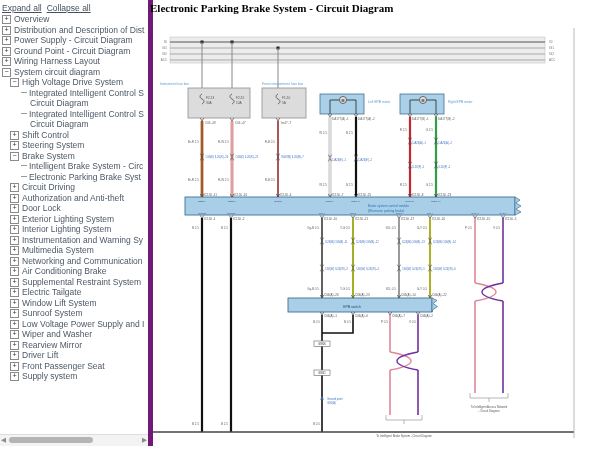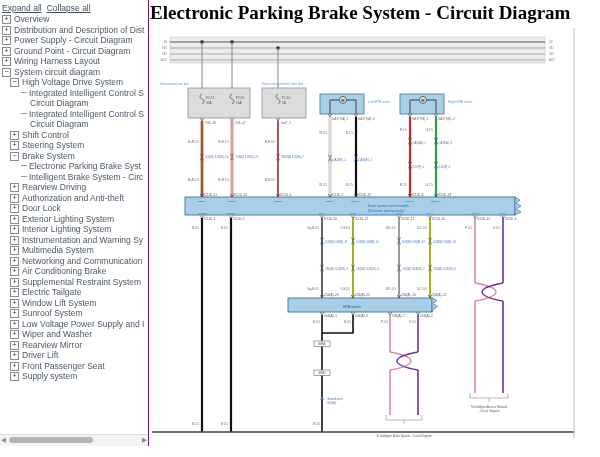--- a/index.html
+++ b/index.html
@@ -1,29 +1,29 @@
 <!DOCTYPE html>
 <html><head>
 <meta charset="utf-8">
 <style>
   html,body{margin:0;padding:0;background:#fff}
   body{width:600px;height:457px;position:relative;overflow:hidden;font-family:"Liberation Sans",sans-serif}
-  .sidebar{position:absolute;left:0;top:0;width:148px;height:446px;border-right:1px solid #701a75;overflow:hidden;background:#fff}
+  .sidebar{position:absolute;left:0;top:0;width:148px;height:446px;border-right:5px solid #701a75;overflow:hidden;background:#fff}
   .links{font-size:8.5px;color:#44505c;padding:3px 0 1px 2px;white-space:nowrap}
   .links a{color:#44505c;text-decoration:underline;margin-right:5px;cursor:pointer}
   .ti{font-size:8.5px;line-height:10.5px;color:#4c5866;white-space:nowrap;cursor:default}
   .lvl0{padding-left:2px}.lvl1{padding-left:10px}.lvl2{padding-left:21px}
   .tog{display:inline-block;width:7px;height:7px;border:1px solid #8a8a8a;line-height:6px;font-size:7px;text-align:center;color:#333;margin-right:3px;vertical-align:1px;background:#fff;cursor:pointer}
   .leaf .lbl::before{content:"";display:inline-block;width:6px;border-top:1px solid #9a9a9a;vertical-align:3px;margin-right:2px}
   .lbl2{padding-left:9px}
   .hscroll{position:absolute;bottom:0;left:0;width:148px;height:11px;background:#f3f3f3;border-top:1px solid #dcdcdc}
   .thumb{position:absolute;left:9px;top:2px;width:84px;height:6px;background:#b4b4b4;border-radius:3px}
   .harrow{position:absolute;top:1px;font-size:6.5px;color:#8a8a8a}
   .harrow.left{left:1px}.harrow.right{right:1px}
-  .title{position:absolute;left:150px;top:2px;font-family:"Liberation Serif",serif;font-weight:bold;font-size:19px;color:#000;white-space:nowrap}
+  .title{position:absolute;left:150px;top:2px;font-family:"Liberation Serif",serif;font-weight:bold;font-size:11px;color:#000;white-space:nowrap}
   svg.diagram{position:absolute;left:0;top:0}
   svg text{font-family:"Liberation Sans",sans-serif}
   .bus{fill:#777;font-size:3px}
   .cap{fill:#5b9bd5;font-size:3.3px}
   .pin{fill:#555;font-size:3px}
   .gy{fill:#666;font-size:3px}
   .bl{fill:#4472c4;font-size:2.7px}
   .fn{fill:#2f4d68;font-size:2.4px}
   .nm{fill:#2e74b5;font-size:3.2px}
   .nt{fill:#555;font-size:2.8px}
@@ -44,23 +44,23 @@
       <div class="ti lvl0"><span class="tog">+</span><span class="lbl">Power Supply - Circuit Diagram</span></div>
       <div class="ti lvl0"><span class="tog">+</span><span class="lbl">Ground Point - Circuit Diagram</span></div>
       <div class="ti lvl0"><span class="tog">+</span><span class="lbl">Wiring Harness Layout</span></div>
       <div class="ti lvl0"><span class="tog">−</span><span class="lbl">System circuit diagram</span></div>
       <div class="ti lvl1"><span class="tog">−</span><span class="lbl">High Voltage Drive System</span></div>
       <div class="ti lvl2 leaf"><span class="lbl">Integrated Intelligent Control S</span><div class="lbl2">Circuit Diagram</div></div>
       <div class="ti lvl2 leaf"><span class="lbl">Integrated Intelligent Control S</span><div class="lbl2">Circuit Diagram</div></div>
       <div class="ti lvl1"><span class="tog">+</span><span class="lbl">Shift Control</span></div>
       <div class="ti lvl1"><span class="tog">+</span><span class="lbl">Steering System</span></div>
       <div class="ti lvl1"><span class="tog">−</span><span class="lbl">Brake System</span></div>
+      <div class="ti lvl2 leaf"><span class="lbl">Intelligent Brake System - Circ</span></div>
       <div class="ti lvl2 leaf"><span class="lbl">Electronic Parking Brake Syst</span></div>
-      <div class="ti lvl2 leaf"><span class="lbl">Intelligent Brake System - Circ</span></div>
-      <div class="ti lvl1"><span class="tog">+</span><span class="lbl">Rearview Driving</span></div>
+      <div class="ti lvl1"><span class="tog">+</span><span class="lbl">Circuit Driving</span></div>
       <div class="ti lvl1"><span class="tog">+</span><span class="lbl">Authorization and Anti-theft</span></div>
       <div class="ti lvl1"><span class="tog">+</span><span class="lbl">Door Lock</span></div>
       <div class="ti lvl1"><span class="tog">+</span><span class="lbl">Exterior Lighting System</span></div>
       <div class="ti lvl1"><span class="tog">+</span><span class="lbl">Interior Lighting System</span></div>
       <div class="ti lvl1"><span class="tog">+</span><span class="lbl">Instrumentation and Warning Sy</span></div>
       <div class="ti lvl1"><span class="tog">+</span><span class="lbl">Multimedia System</span></div>
       <div class="ti lvl1"><span class="tog">+</span><span class="lbl">Networking and Communication</span></div>
       <div class="ti lvl1"><span class="tog">+</span><span class="lbl">Air Conditioning Brake</span></div>
       <div class="ti lvl1"><span class="tog">+</span><span class="lbl">Supplemental Restraint System</span></div>
       <div class="ti lvl1"><span class="tog">+</span><span class="lbl">Electric Tailgate</span></div>

